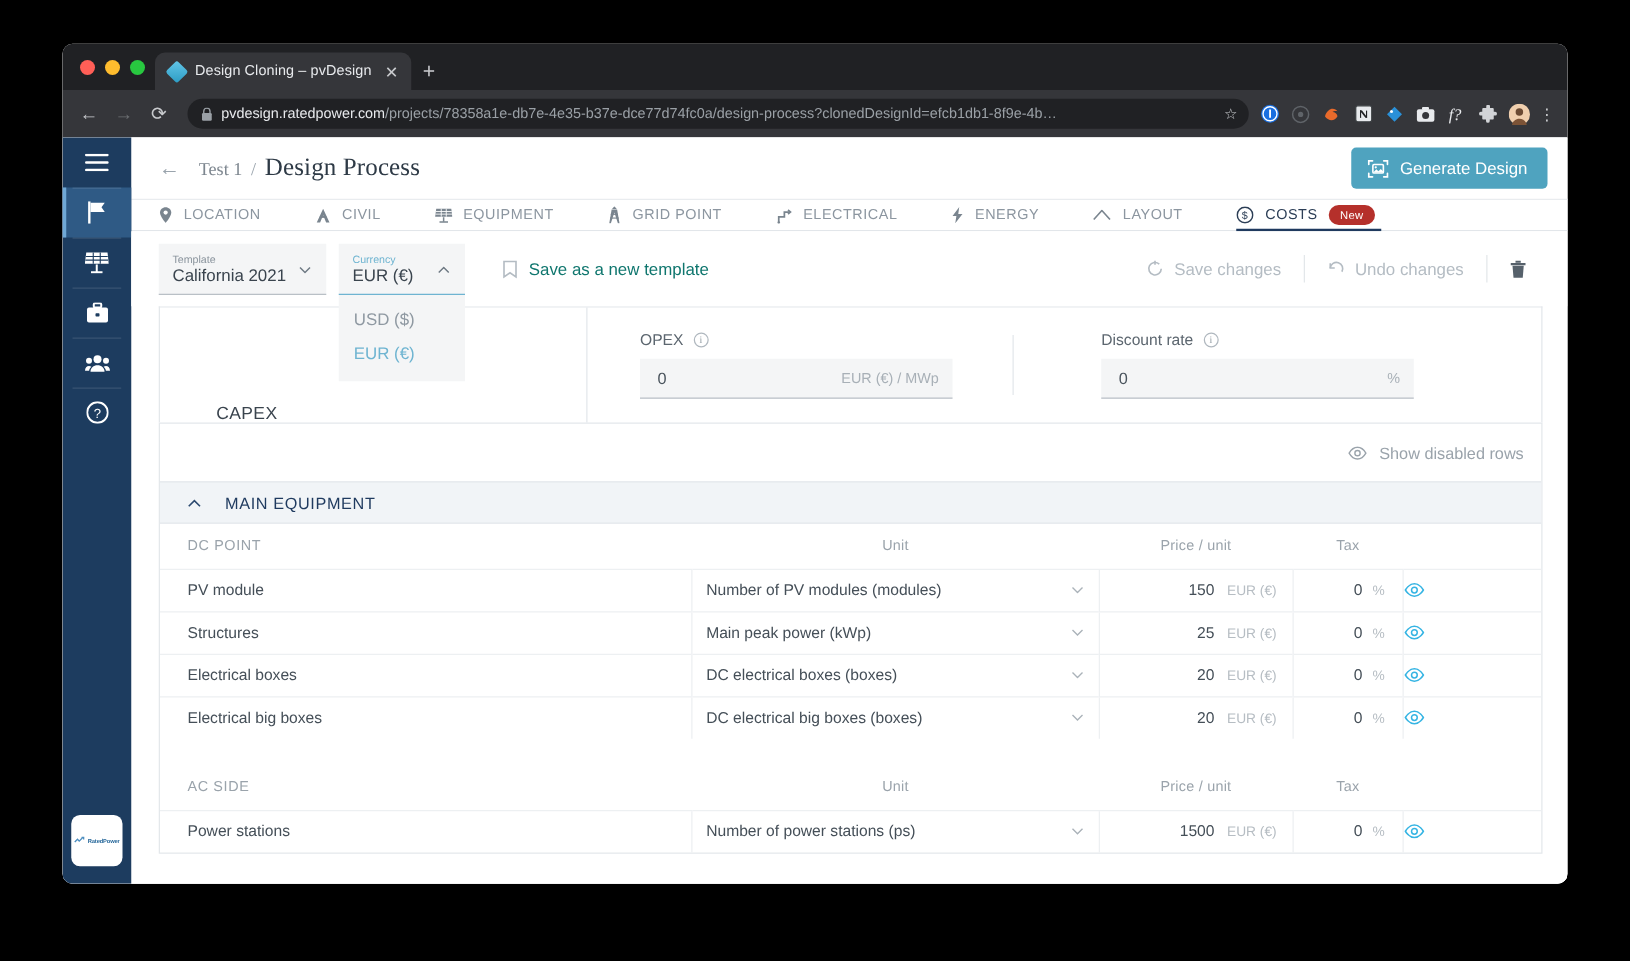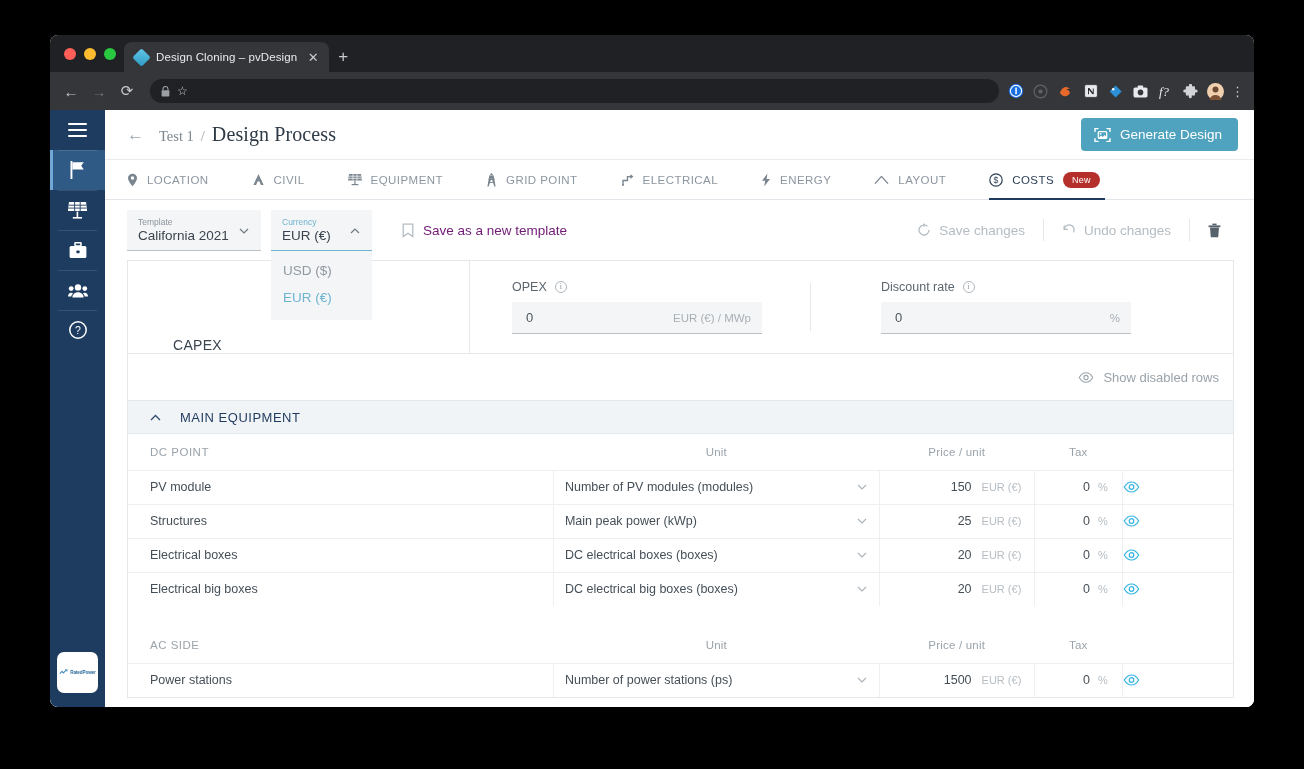--- a/index.html
+++ b/index.html
@@ -191,21 +191,21 @@
     display: flex; align-items: center; gap: 9px;
     padding: 0 16px 0 13px;
     font-size: 13.5px;
     border: none;
     font-family: "Liberation Sans", sans-serif;
     white-space: nowrap;
   }
 
   
   #tabs-bar {
-    height: 41px;
+    height: 26px;
     border-top: 1px solid #e9ecef;
     border-bottom: 1px solid #e2e6ea;
     display: flex;
     align-items: stretch;
     padding-left: 22px;
     flex: 0 0 auto;
     background: #ffffff;
   }
   .tab {
     display: flex; align-items: center; gap: 9px;
@@ -273,21 +273,21 @@
   #currency-menu .opt {
     font-size: 13.5px;
     color: #8f99a2;
     padding: 6px 0 6px 12px;
   }
   #currency-menu .opt.selected { color: #6eb4d1; }
 
   #save-template-button {
     display: flex; align-items: center; gap: 9px;
     margin-left: 30px;
-    color: #701a75;
+    color: #0f766e;
     font-size: 13.5px;
   }
   #toolbar-right {
     margin-left: auto;
     display: flex; align-items: center;
     color: #b4bcc3;
     font-size: 13.5px;
   }
   #toolbar-right .t-action { display: flex; align-items: center; gap: 8px; padding: 0 18px; }
   #toolbar-right .divider { width: 1px; height: 22px; background: #e3e7ea; }
@@ -428,20 +428,21 @@
     <div class="nav-btn">←</div>
     <div class="nav-btn disabled">→</div>
     <div class="nav-btn">⟳</div>
     <div id="url-bar">
       <span class="lock">
         <svg width="9" height="11" viewBox="0 0 9 11">
             <path d="M2 4.5V3a2.5 2.5 0 015 0v1.5" fill="none" stroke="#9aa0a6" stroke-width="1.1"></path>
             <rect x="0.6" y="4.3" width="7.8" height="6.2" rx="1" fill="#9aa0a6"></rect>
           </svg>
       </span>
+      <span id="url-text"><span class="host">pvdesign.ratedpower.com</span><span>/projects/78358a1e-db7e-4e35-b37e-dce77d74fc0a/design-process?clonedDesignId=efcb1db1-8f9e-4b…</span></span>
       <span class="star">☆</span>
     </div>
     <div id="ext-icons">
       <span class="ext-icon">
         <svg width="16" height="16" viewBox="0 0 16 16">
             <circle cx="8" cy="8" r="7.2" fill="#1a6fe0"></circle>
             <circle cx="8" cy="8" r="5.6" fill="none" stroke="#fff" stroke-width="1.1"></circle>
             <rect x="7.3" y="4.6" width="1.5" height="6.6" fill="#fff"></rect>
           </svg>
       </span>

